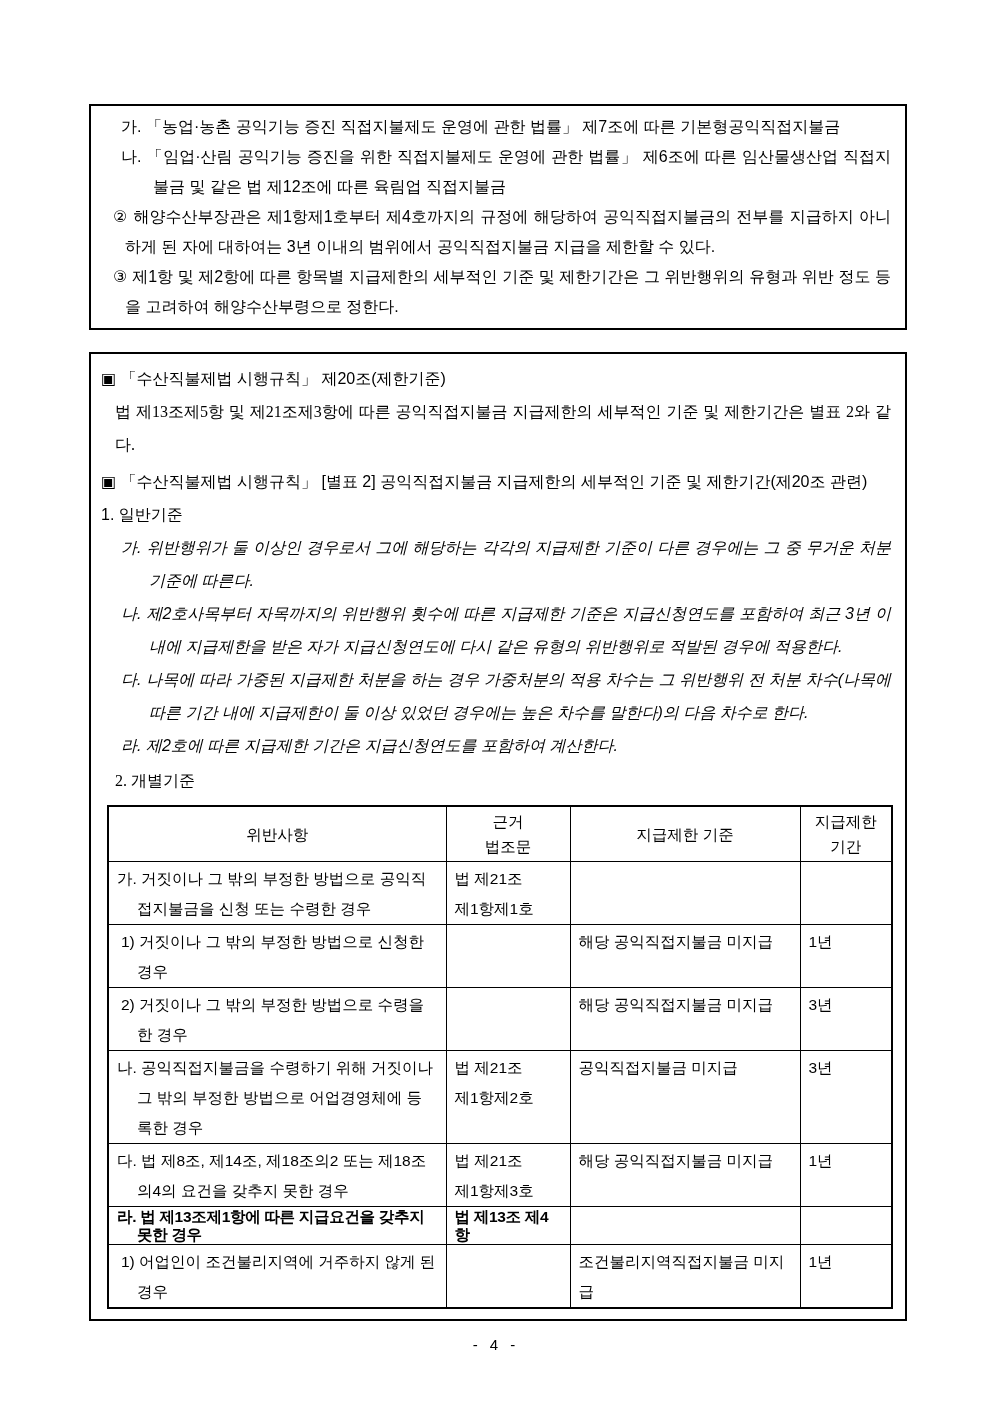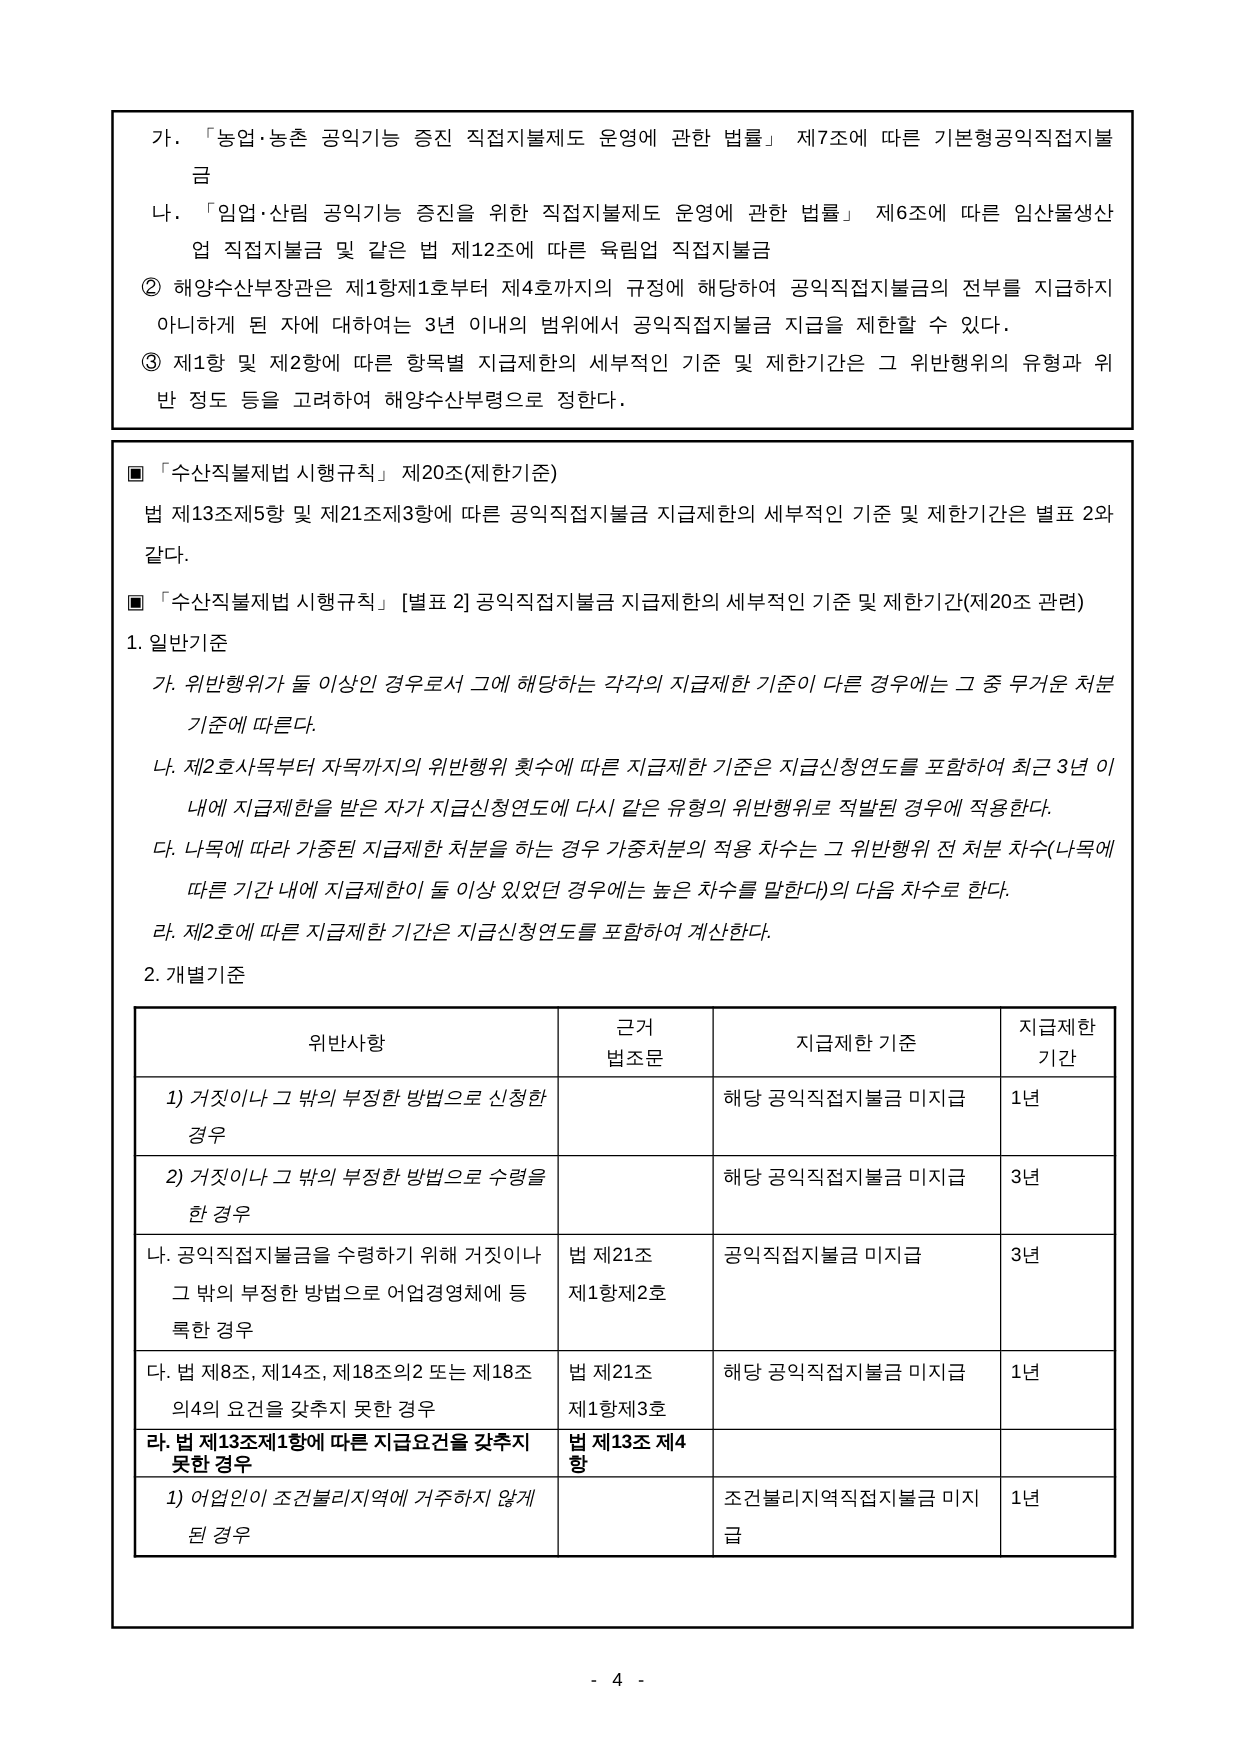--- a/index.html
+++ b/index.html
@@ -9,49 +9,49 @@
     background:#ffffff;color:#000;
     font-family:"Liberation Sans","DejaVu Sans",sans-serif;
     font-size:16px;
     overflow:hidden;
   }
   .box{
     position:absolute;left:89px;width:818px;
     border:2px solid #000;box-sizing:border-box;
     background:#fff;
   }
-  #box1{top:88px;min-height:218px;padding:6px 14px 6px 12px;font-family:Liberation Mono, monospace;}
+  #box1{top:104px;min-height:218px;padding:6px 14px 6px 12px;}
   #box2{top:352px;min-height:951px;padding:8px 14px 10px 10px;}
   .p{margin:0;line-height:30px;text-align:justify;}
   #box2 .p{line-height:33px;}
   
   .hang-sub{margin-left:18px;padding-left:32px;text-indent:-32px;}
   .hang-main{margin-left:10px;padding-left:12px;text-indent:-12px;}
   .hang-gen{margin-left:20px;padding-left:28px;text-indent:-28px;font-style:italic;}
-  .indent1{margin-left:14px;}
+  .indent1{margin-left:14px;font-family:Liberation Serif, serif;}
   .mt4{margin-top:4px;}
   .mt2{margin-top:2px;}
   
   table.tbl{
     border-collapse:collapse;table-layout:fixed;
     width:784px;margin:8px 0 0 6px;
     border:2px solid #000;
     font-size:15.5px;
   }
   .tbl th,.tbl td{
     border:1.5px solid #000;
     vertical-align:top;text-align:left;
     padding:2px 8px 0 8px;
     font-weight:normal;line-height:30px;
     overflow:hidden;
   }
   .tbl th{text-align:center;vertical-align:middle;line-height:25px;padding:2px 4px;}
   .blk{display:block;}
   .viol .hang{display:block;padding-left:20px;text-indent:-20px;}
-  .viol.sub .hang{margin-left:16px;padding-left:16px;text-indent:-16px;font-style:italic;}
+  .viol.sub .hang{margin-left:4px;padding-left:16px;text-indent:-16px;}
   .per{padding-left:6px;}
   .tr-hdr{height:50px;margin-left:16px;}
   .tr-r0{height:57px;}
   .tr-r1{height:36px;}
   .tr-r2{height:36px;}
   .tr-r3{height:64px;}
   .tr-r4{height:52px;}
   .tr-r5{height:27px;}
   .tr-r5 td{line-height:18px;padding-top:1px;letter-spacing:-0.3px;font-weight:bold;}
   .tr-r6{height:40px;}
@@ -131,20 +131,31 @@
           <span class="blk">근거</span>
           <span class="blk">법조문</span>
         </th>
         <th colspan="2">지급제한 기준</th>
         <th>
           <span class="blk">지급제한</span>
           <span class="blk">기간</span>
         </th>
       </tr>
 
+      <tr class="tr-r0">
+        <td class="viol">
+              <span class="hang">가. 거짓이나 그 밖의 부정한 방법으로 공익직접지불금을 신청 또는 수령한 경우</span>
+            </td>
+        <td>
+          <span class="blk">법 제21조</span>
+          <span class="blk">제1항제1호</span>
+        </td>
+        <td colspan="2"></td>
+        <td class="per"></td>
+      </tr>
 
       <tr class="tr-r1">
         <td class="viol sub">
               <span class="hang">1) 거짓이나 그 밖의 부정한 방법으로 신청한 경우</span>
             </td>
         <td></td>
         <td colspan="2">해당 공익직접지불금 미지급</td>
         <td class="per">1년</td>
       </tr>
 

